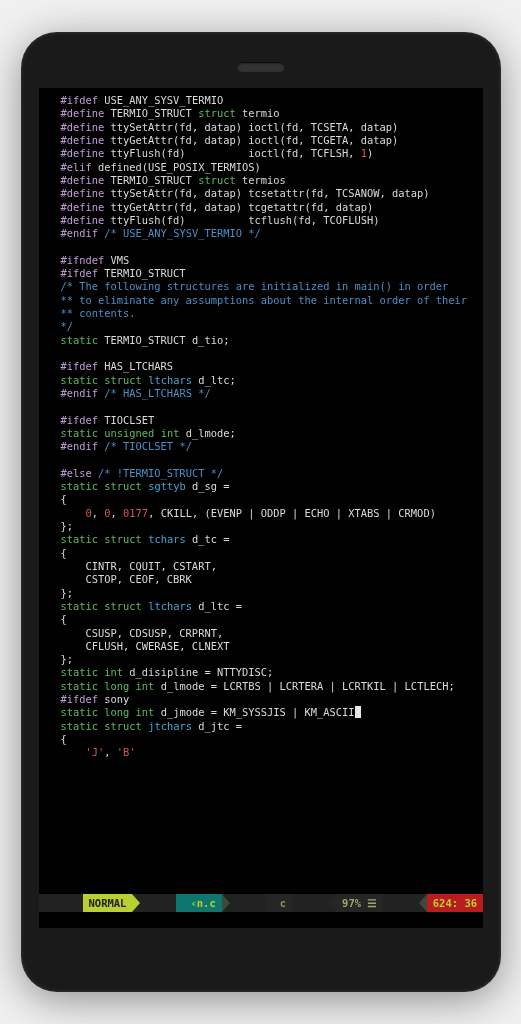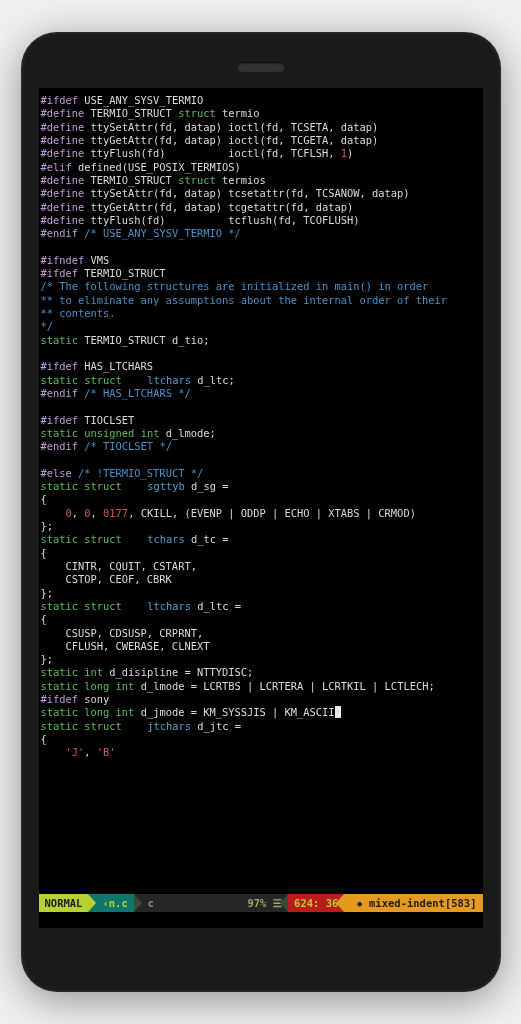--- a/index.html
+++ b/index.html
@@ -44,36 +44,36 @@
     flex: 1;
     padding: 6px 2px 0 2px;
     font-size: 10.4px;
     line-height: 1.28;
     white-space: pre;
     color: #e0e0e0;
     overflow: hidden;
   }
   .pp  { color: #c19cd8; }  
   .kw  { color: #5dbb5d; }  
-  .ty  { color: #4aa3d0; margin-left: 19px; }  
+  .ty  { color: #4aa3d0; }  
   .cm  { color: #4a8fc7; }  
   .num { color: #d05858; }  
   .txt { color: #dadada; }
   .cur { background: #e8e8e8; }
-  .line { display: block; }
+  .line { display: block; padding-left: 20px; }
 
   .statusbar {
     height: 18px;
     display: flex;
     align-items: stretch;
     font-size: 10.5px;
     font-weight: bold;
     background: #222;
   }
-  .sb-seg { display: flex; align-items: center; padding: 0 6px; position: relative; }
+  .sb-seg { display: flex; align-items: center; padding: 0 6px; position: relative; margin-left: 44px; }
   .sb-mode { background: #b8d030; color: #202020; }
   .sb-mode::after {
     content:''; position:absolute; right:-8px; top:0; width:0; height:0;
     border-top: 9px solid transparent; border-bottom: 9px solid transparent;
     border-left: 8px solid #b8d030;
     z-index: 2;
   }
   .sb-file { background: #0f766e; color: #b8d030; padding-left: 14px; }
   .sb-file::after {
     content:''; position:absolute; right:-8px; top:0; width:0; height:0;

